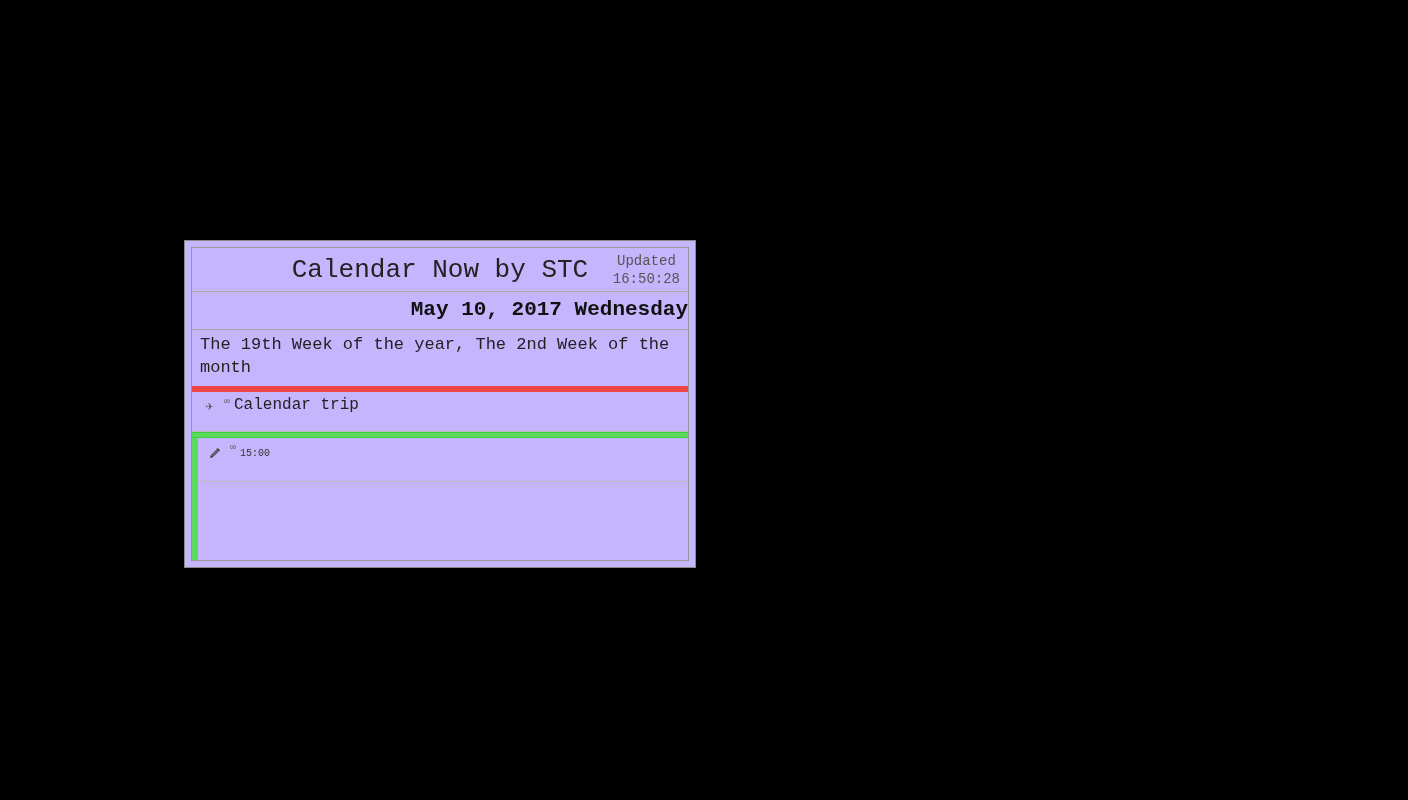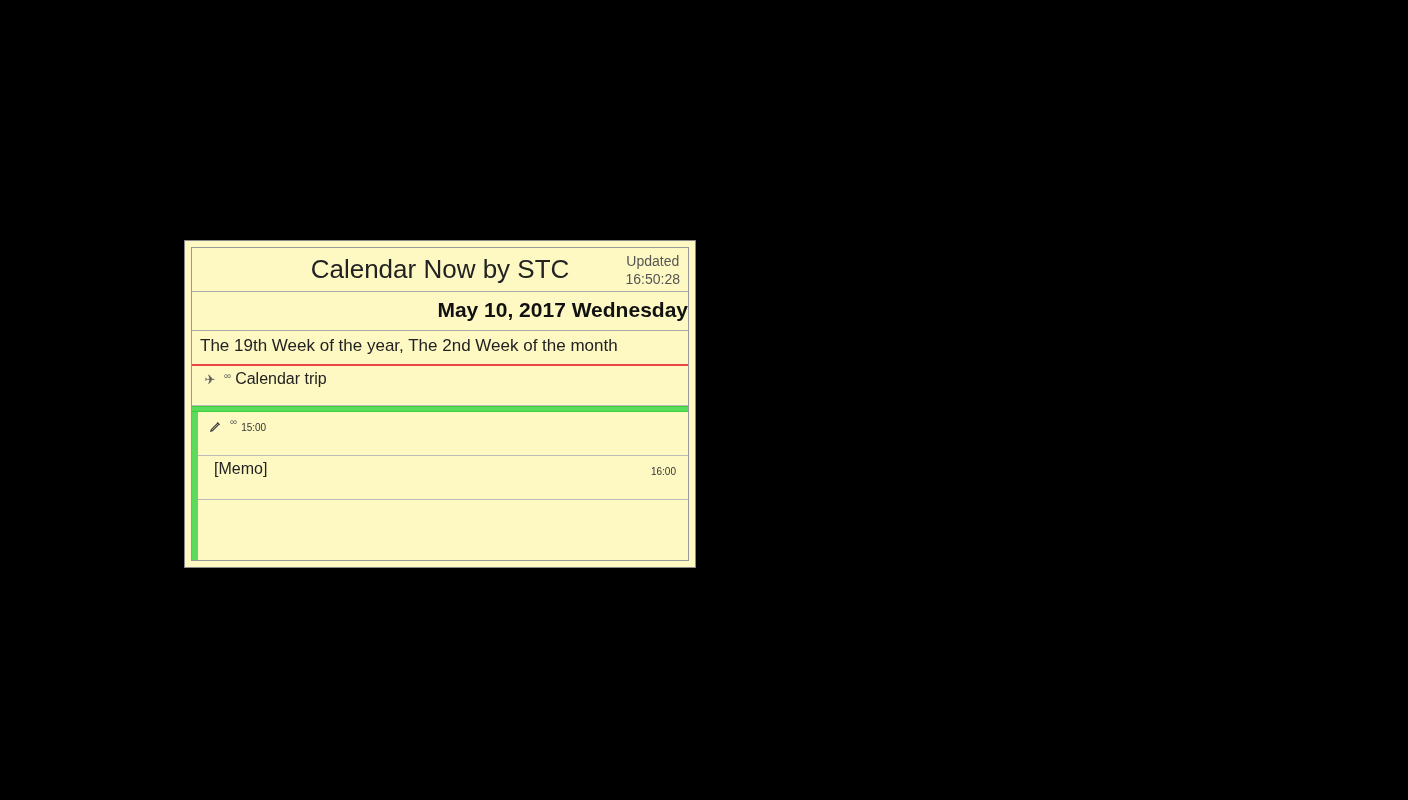--- a/index.html
+++ b/index.html
@@ -13,23 +13,24 @@
       background: #000;
       font-family: Arial, Helvetica, sans-serif;
       position: relative;
     }
     .widget {
       position: absolute;
       left: 184px;
       top: 240px;
       width: 512px;
       height: 328px;
-      background: #fef9c3;
+      background: #c4b5fd;
       border: 1px solid #888;
       overflow: hidden;
+      font-family: Liberation Mono, monospace;
     }
     .widget-inner {
       margin: 6px;
       border: 1px solid #999;
       height: calc(100% - 12px);
       display: flex;
       flex-direction: column;
     }
     .title-row {
       display: flex;
@@ -59,21 +60,21 @@
       font-size: 21px;
       font-weight: 600;
       color: #111;
       padding: 6px 0 8px 0;
       border-bottom: 1px solid #aaa;
     }
     .week-info {
       font-size: 17px;
       color: #222;
       padding: 4px 8px 6px 8px;
-      border-bottom: 2px solid #ef4444;
+      border-bottom: 6px solid #ef4444;
       line-height: 1.35;
     }
     .event-row {
       display: flex;
       align-items: flex-start;
       border-bottom: 1px solid #bbb;
       padding: 4px 8px 4px 10px;
       font-size: 16px;
       color: #222;
       min-height: 38px;
@@ -172,22 +173,18 @@
         <span class="event-icon pen-icon">
           <svg viewBox="0 0 24 24" fill="none" stroke="#444" stroke-width="2">
             <path d="M3 21l3-1 11-11-2-2L4 18l-1 3z"></path>
             <path d="M14 6l4 4"></path>
           </svg>
         </span>
         <span class="small-prefix">∞</span>
         <span class="time-label">15:00</span>
       </div>
 
-      <div class="timed-row memo-row">
-        <span class="event-title" style="padding-left:6px;">[Memo]</span>
-        <span class="time-label">16:00</span>
-      </div>
 
 
     </div>
 
   </div>
 </div>
 
 </body></html>

